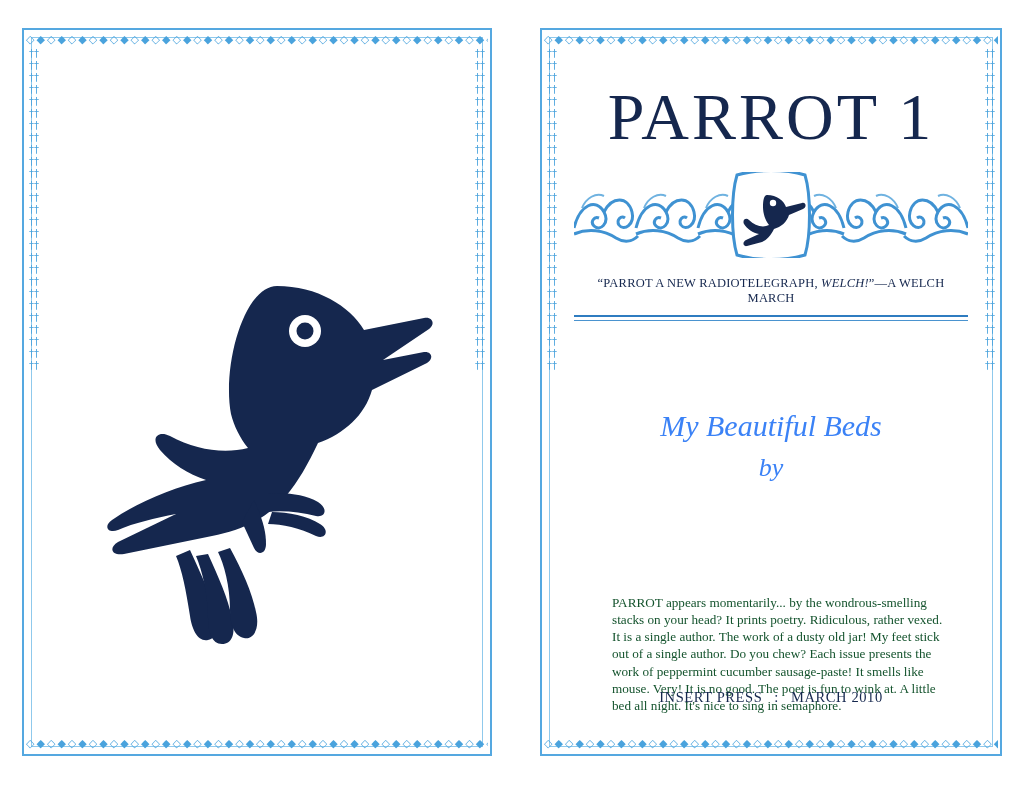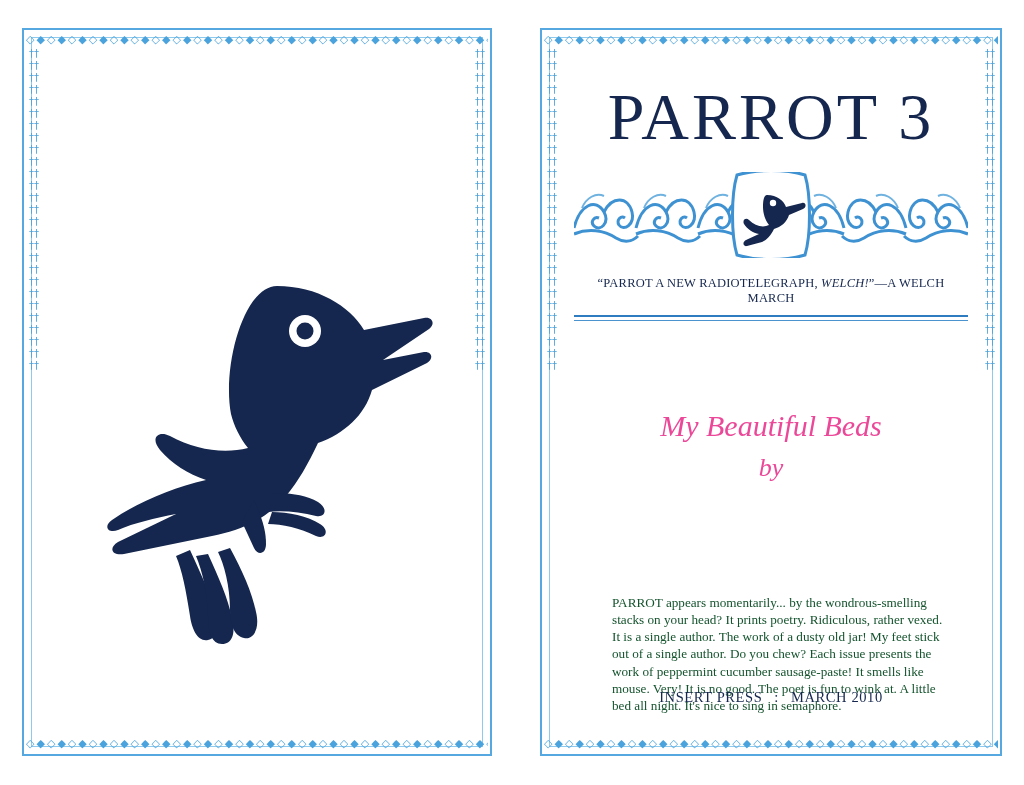--- a/index.html
+++ b/index.html
@@ -140,21 +140,21 @@
   .rule {
     height: 2px;
     background: #2f7cc0;
     margin: 0 0 3px 0;
   }
   .rule.thin { height: 1px; background: #4a93cf; }
 
   .title-block {
     margin-top: 86px;
     text-align: center;
-    color: #ec4899;
+    color: #3b82f6;
   }
   .title-main {
     font-size: 30px;
     font-style: italic;
     line-height: 1.25;
   }
   .title-by {
     font-size: 26px;
     font-style: italic;
     margin-top: 8px;
@@ -274,21 +274,21 @@
     <div class="frame"></div>
     <div class="frame-ornament">
       <div class="orn-row top">◇◆◇◆◇◆◇◆◇◆◇◆◇◆◇◆◇◆◇◆◇◆◇◆◇◆◇◆◇◆◇◆◇◆◇◆◇◆◇◆◇◆◇◆◇◆◇◆◇◆◇◆</div>
       <div class="orn-row bottom">◇◆◇◆◇◆◇◆◇◆◇◆◇◆◇◆◇◆◇◆◇◆◇◆◇◆◇◆◇◆◇◆◇◆◇◆◇◆◇◆◇◆◇◆◇◆◇◆◇◆◇◆</div>
       <div class="orn-col left">††††††††††††††††††††††††††††††††††††††††††††††††††††††</div>
       <div class="orn-col right">††††††††††††††††††††††††††††††††††††††††††††††††††††††</div>
     </div>
 
     <div class="rp-inner">
 
-      <div class="masthead">PARROT 3</div>
+      <div class="masthead">PARROT 1</div>
 
       <div class="banner">
         <svg viewBox="0 0 394 86" width="100%" height="86" preserveAspectRatio="none" aria-hidden="true">
           <defs>
             <g id="scrollUnit">
               <path d="M0,50 C6,26 22,20 30,34 C36,45 26,54 20,48 C16,44 20,38 25,40" fill="none" stroke="#3f92d2" stroke-width="3"></path>
               <path d="M30,34 C38,18 54,18 58,34 C61,46 50,54 45,47 C42,42 47,37 51,40" fill="none" stroke="#3f92d2" stroke-width="3"></path>
               <path d="M0,56 C14,50 30,52 42,60 C50,65 58,64 64,58" fill="none" stroke="#3f92d2" stroke-width="3"></path>
               <path d="M8,30 C12,20 22,14 30,18" fill="none" stroke="#6fb2e0" stroke-width="2"></path>
             </g>

